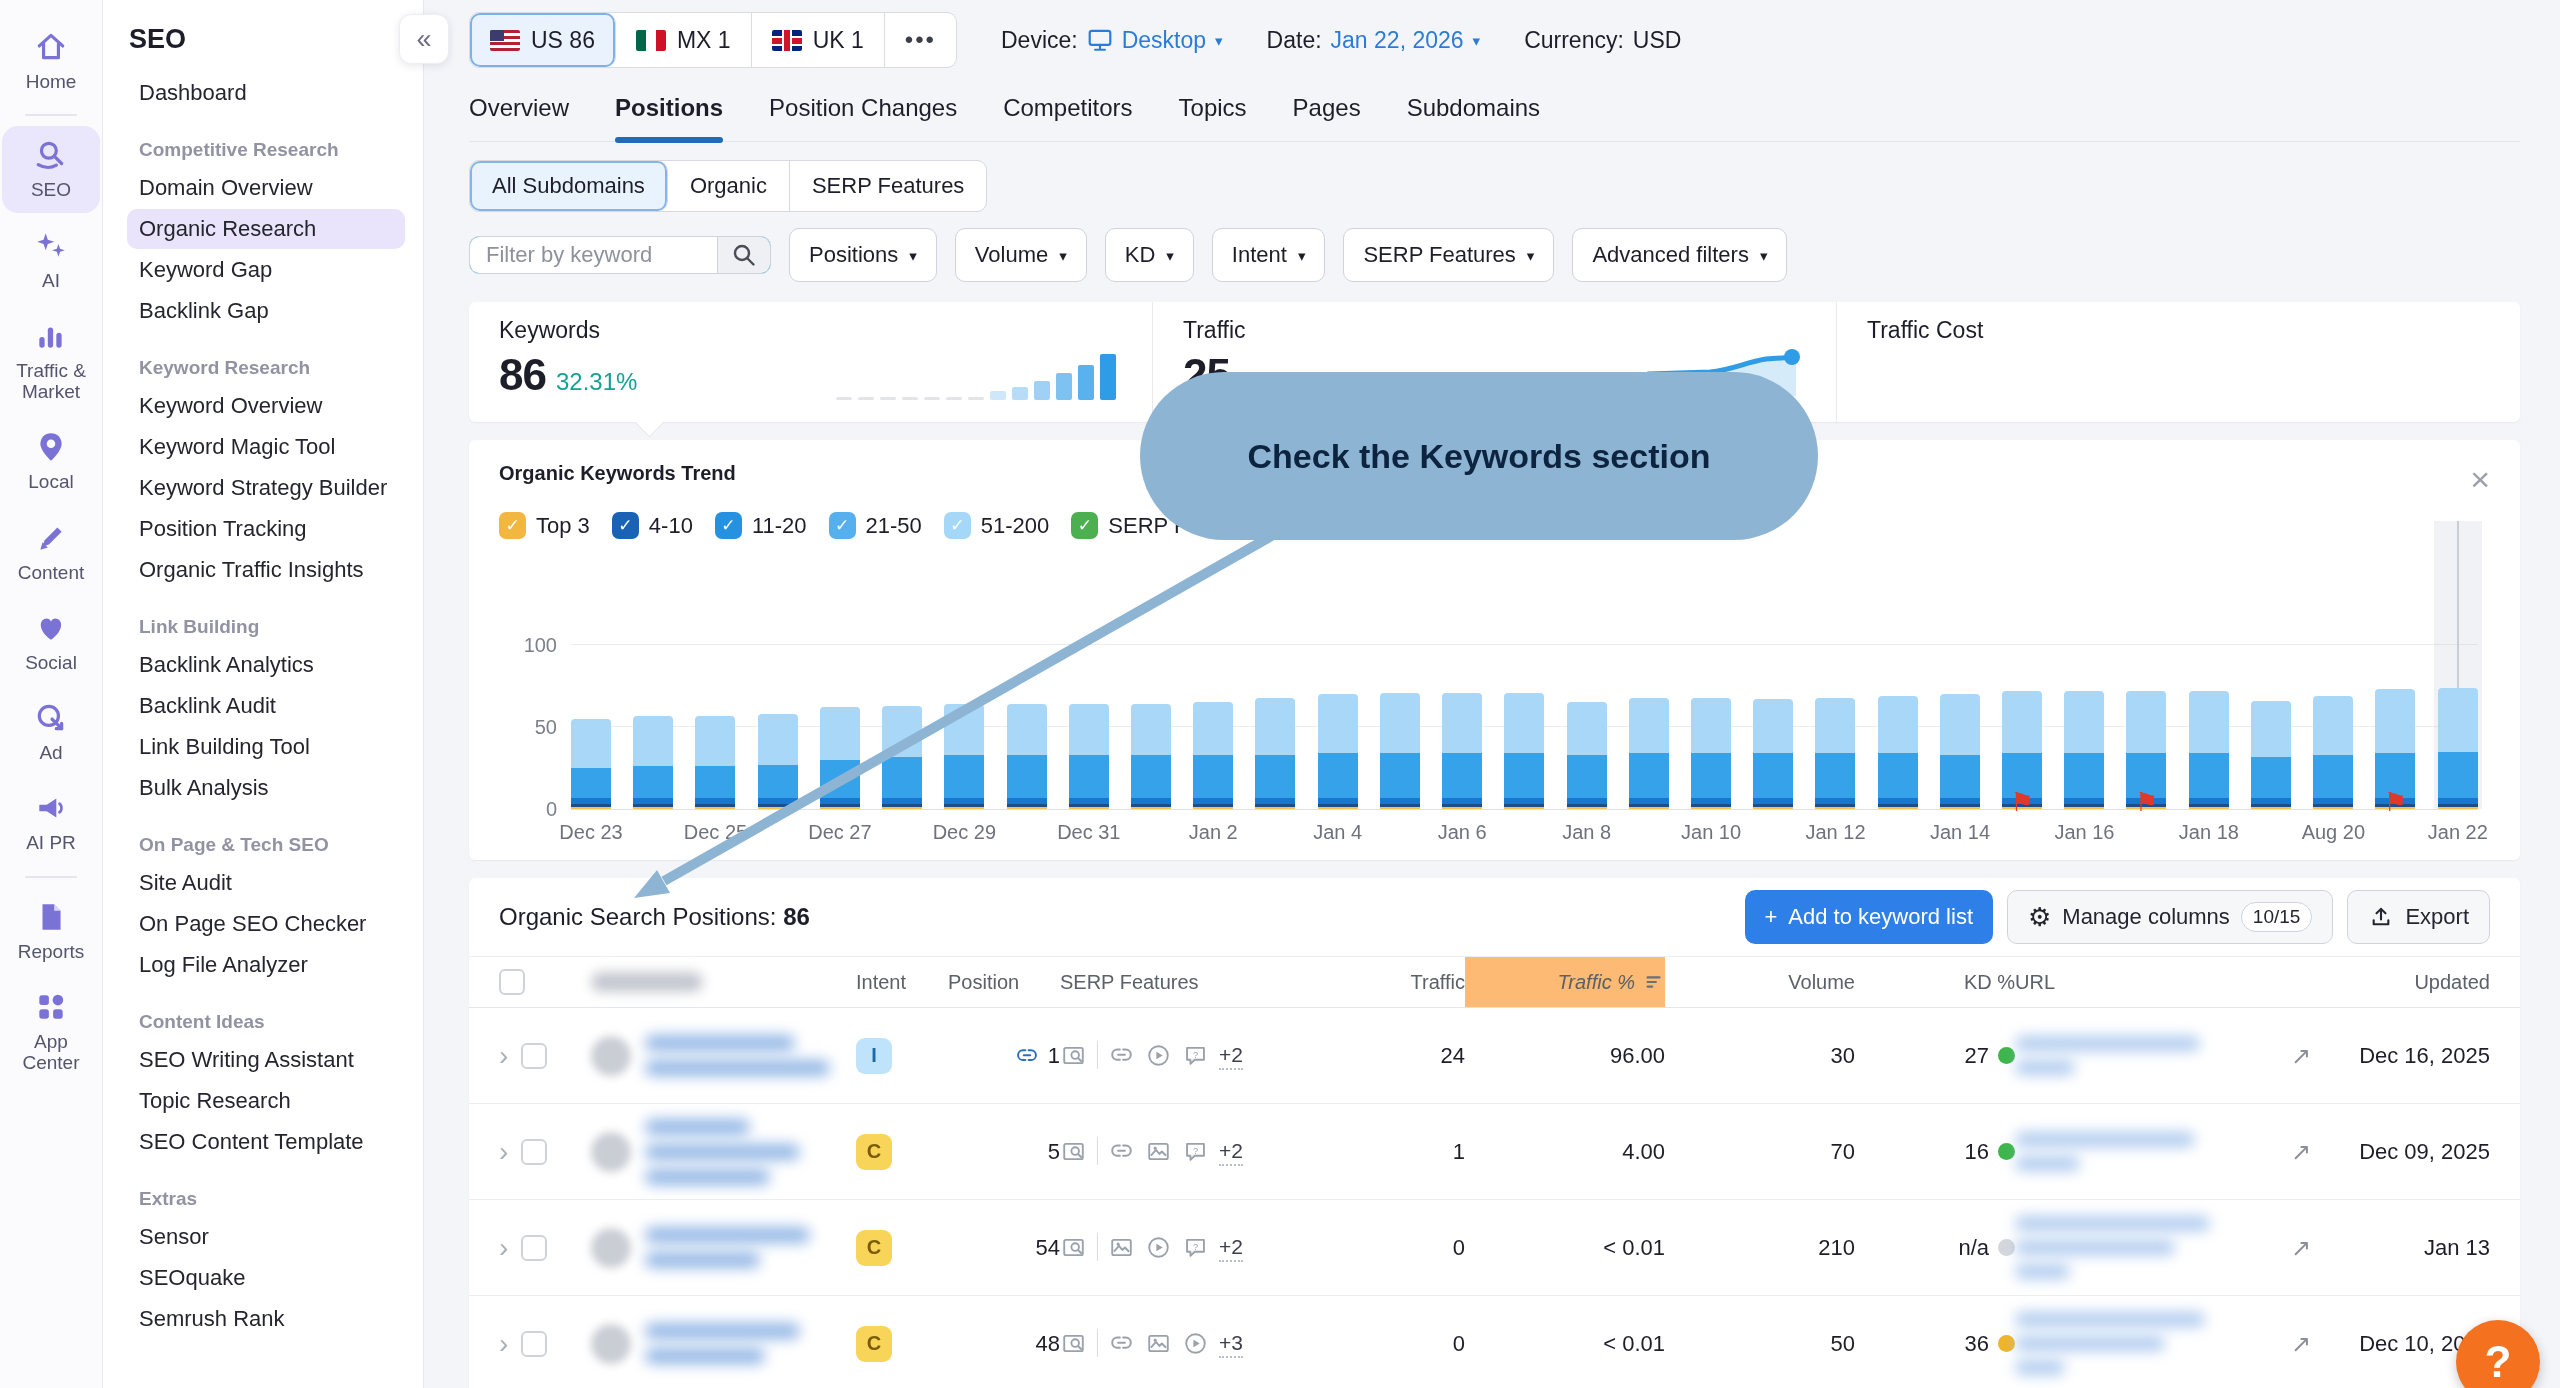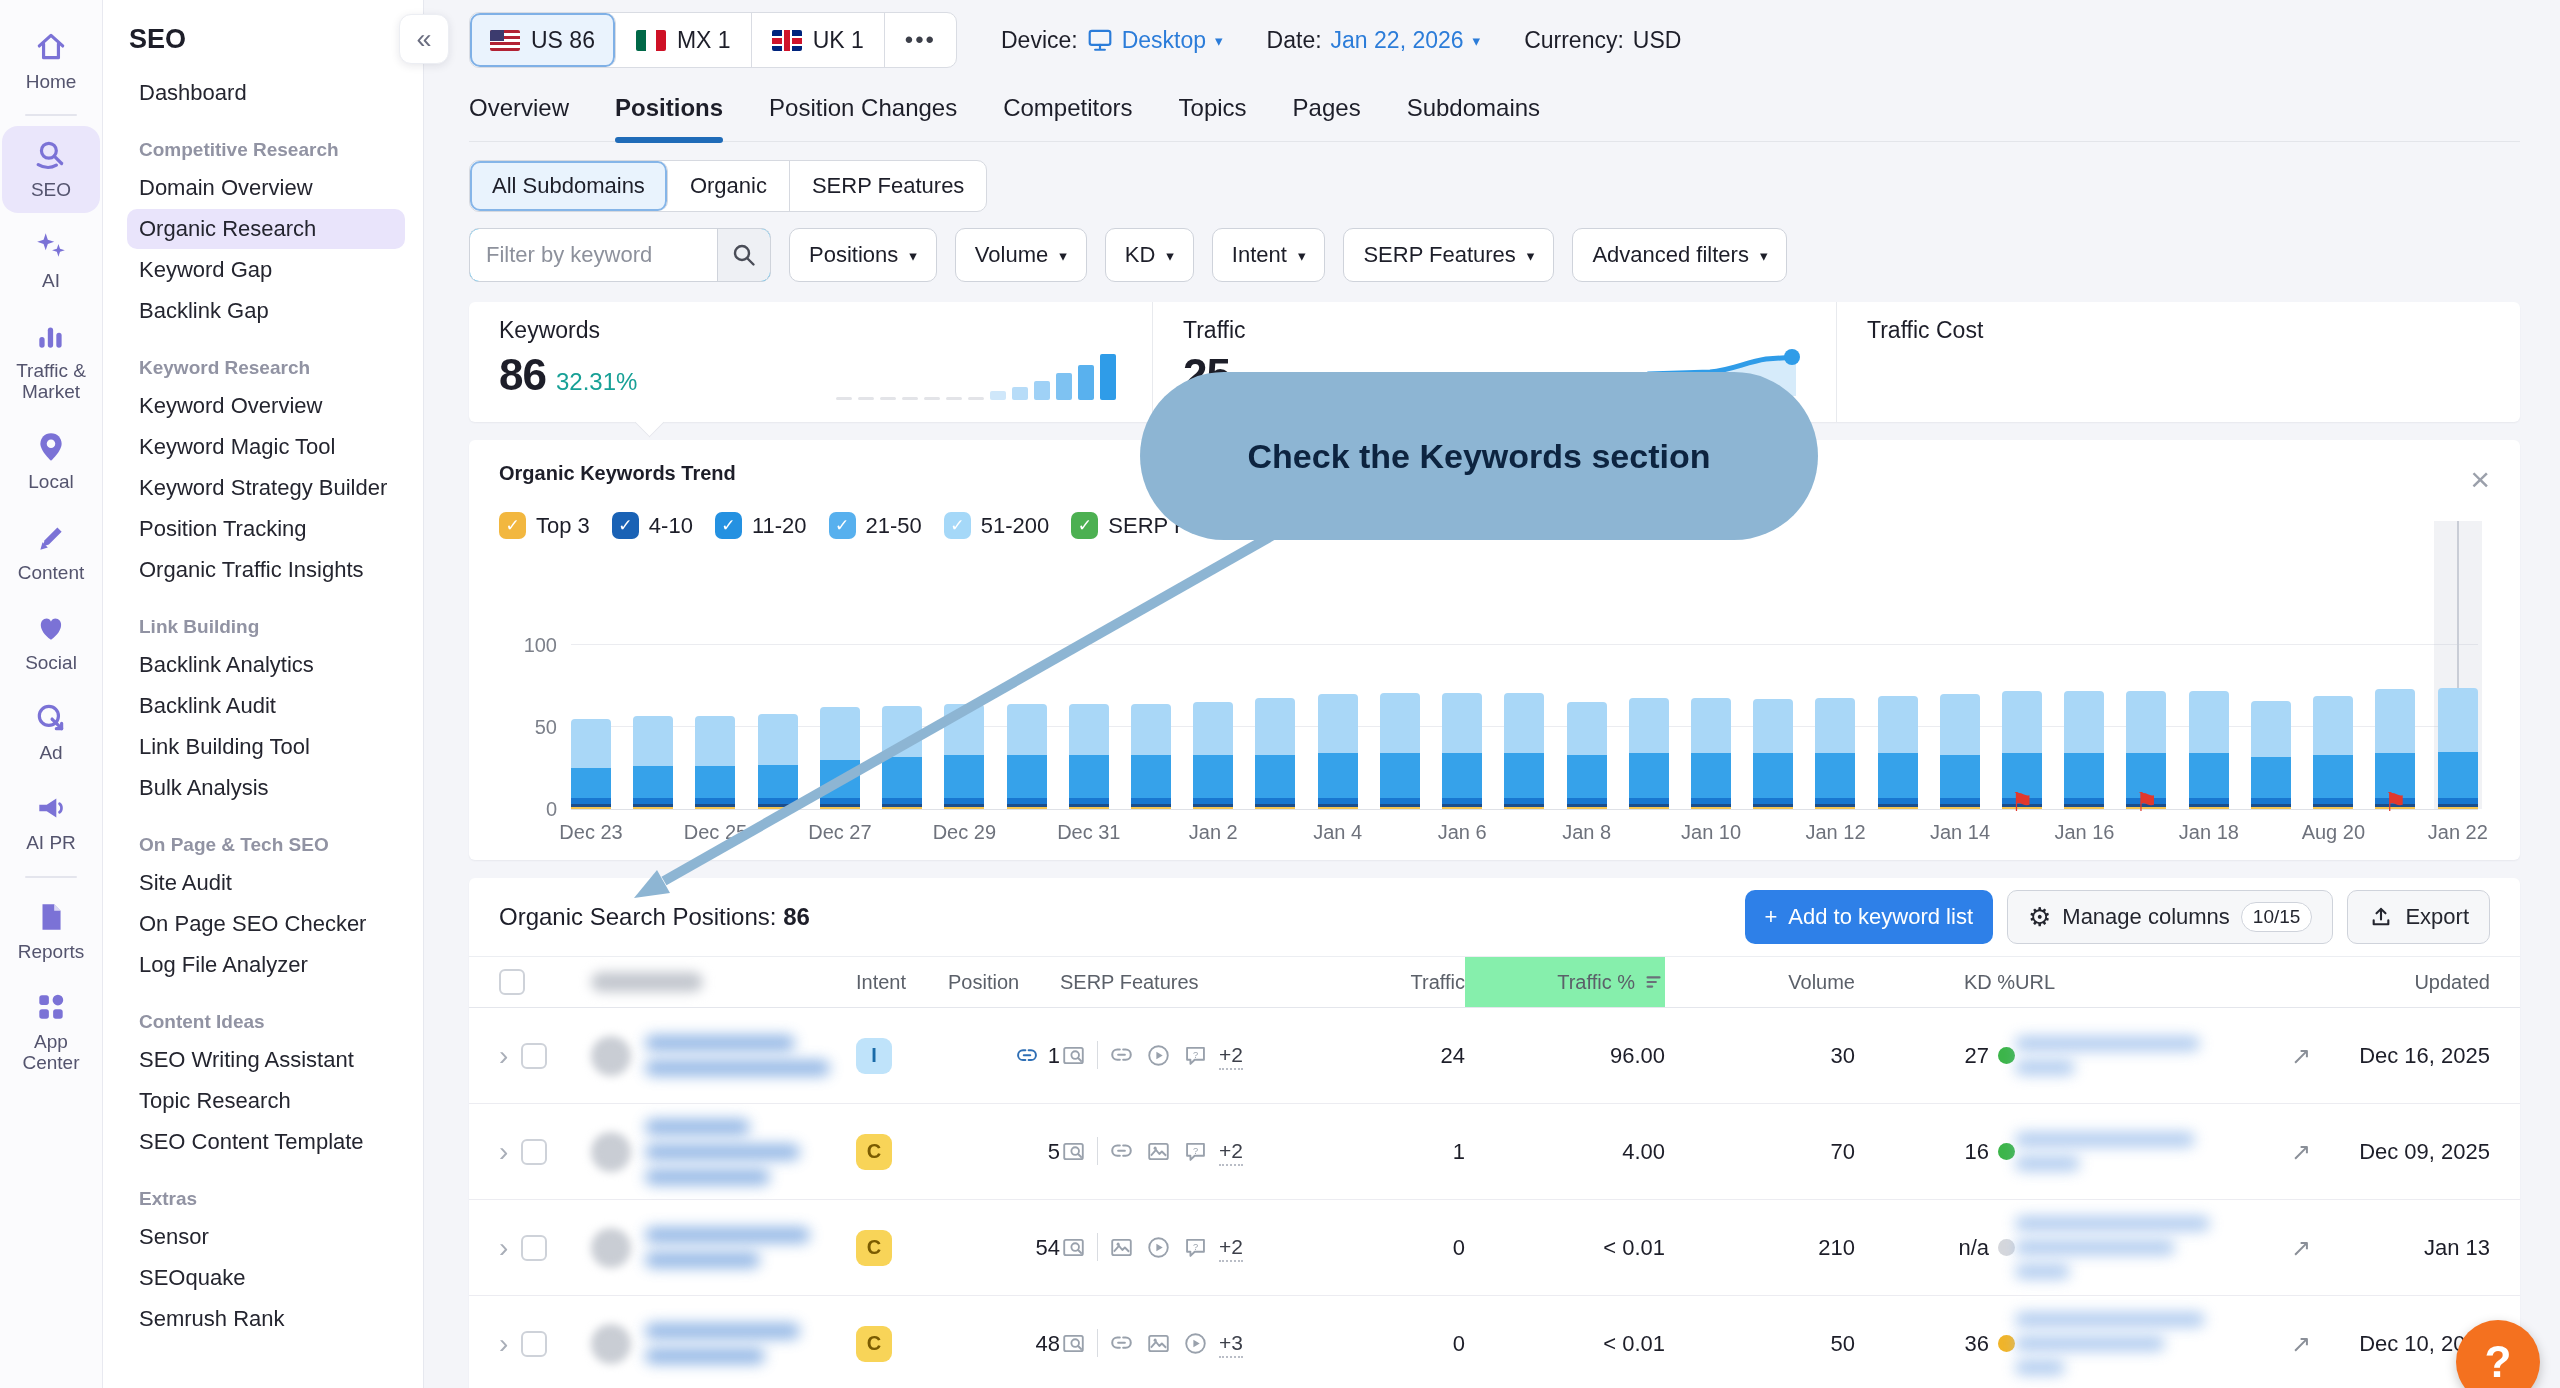--- a/index.html
+++ b/index.html
@@ -50,21 +50,21 @@
   .tab{font-size:24px;padding-bottom:19px;position:relative;color:#1d1e29;cursor:pointer;}
   .tab.active{font-weight:bold;}
   .tab.active::after{content:"";position:absolute;left:0;right:0;bottom:-2px;height:6px;background:#1f6bb8;border-radius:3px;}
   
   .subtabs{display:inline-flex;margin-top:18px;border:1px solid #d6d9e0;border-radius:10px;background:#fff;}
   .stab{font-size:22px;padding:12px 22px;border-right:1px solid #d6d9e0;cursor:pointer;}
   .stab:last-child{border-right:none;}
   .stab.active{background:#e9f3fd;box-shadow:inset 0 0 0 2px #85b5e8;border-radius:10px;}
   
   .filters{display:flex;gap:18px;margin-top:16px;align-items:center;}
-  .search{display:flex;height:54px;border:1px solid #cfd3db;border-radius:10px;overflow:hidden;background:#0ea5e9;width:302px;box-sizing:border-box;}
+  .search{display:flex;height:38px;border:1px solid #cfd3db;border-radius:10px;overflow:hidden;background:#0ea5e9;width:302px;box-sizing:border-box;}
   .search input{border:none;outline:none;padding:0 16px;font-size:22px;flex:1;min-width:0;color:#1d1e29;font-family:inherit;}
   .search input::placeholder{color:#8d919c;}
   .search .sbtn{width:52px;background:#eef0f4;border-left:1px solid #cfd3db;display:flex;align-items:center;justify-content:center;cursor:pointer;}
   .drop{height:54px;display:flex;align-items:center;gap:11px;padding:0 19px;background:#fff;border:1px solid #cfd3db;
         border-radius:10px;font-size:22px;cursor:pointer;box-sizing:border-box;}
   
   .metrics{position:relative;display:flex;margin-top:20px;background:#fff;border-radius:6px;height:120px;
            box-shadow:0 1px 2px rgba(36,41,70,.06);}
   .metric{flex:1;padding:15px 30px;position:relative;box-sizing:border-box;}
   .metric + .metric{border-left:1px solid #e8eaee;}
@@ -116,21 +116,21 @@
   .btn{height:54px;border-radius:10px;display:flex;gap:11px;align-items:center;font-size:22px;padding:0 20px;
        cursor:pointer;box-sizing:border-box;font-family:inherit;border:none;}
   .btn-primary{background:#2e80e8;color:#fff;}
   .btn-gray{background:#f6f7f9;border:1px solid #cfd3db;color:#24262f;}
   .pill-badge{background:#fff;border:1px solid #cfd3db;border-radius:15px;padding:3px 11px;font-size:19px;}
   .bicon{width:26px;height:26px;display:block;}
   .thead{display:grid;grid-template-columns:var(--cols);padding:0 30px;height:50px;border-top:1px solid #eceef2;
          border-bottom:1px solid #e4e6ec;font-size:20px;color:#5b6069;align-items:stretch;}
   .thead>div{display:flex;align-items:center;}
   .num{justify-content:flex-end;text-align:right;}
-  .hc-sorted{background:#86efac;justify-content:flex-end;gap:8px;padding-left:10px;}
+  .hc-sorted{background:#fdba74;justify-content:flex-end;gap:8px;padding-left:10px;font-style:italic;}
   .sorticon{width:22px;height:22px;color:#6a6f79;}
   .trow{display:grid;grid-template-columns:var(--cols);padding:0 30px;height:95px;align-items:center;border-bottom:1px solid #ececf1;font-size:22px;}
   .trow>div{display:flex;align-items:center;}
   .c-exp{gap:13px;}
   .chev{color:#a9aeb8;font-size:28px;line-height:1;}
   .cbx{width:26px;height:26px;border:2px solid #ced2d9;border-radius:6px;background:#fff;flex:none;cursor:pointer;box-sizing:border-box;}
   .c-kw{gap:14px;}
   .avatar{width:40px;height:40px;border-radius:50%;background:#c9cdd4;filter:blur(4px);flex:none;}
   .kwlines{display:flex;flex-direction:column;gap:9px;}
   .kwline{height:16px;border-radius:8px;background:#6f9fdd;filter:blur(7px);opacity:.75;}

